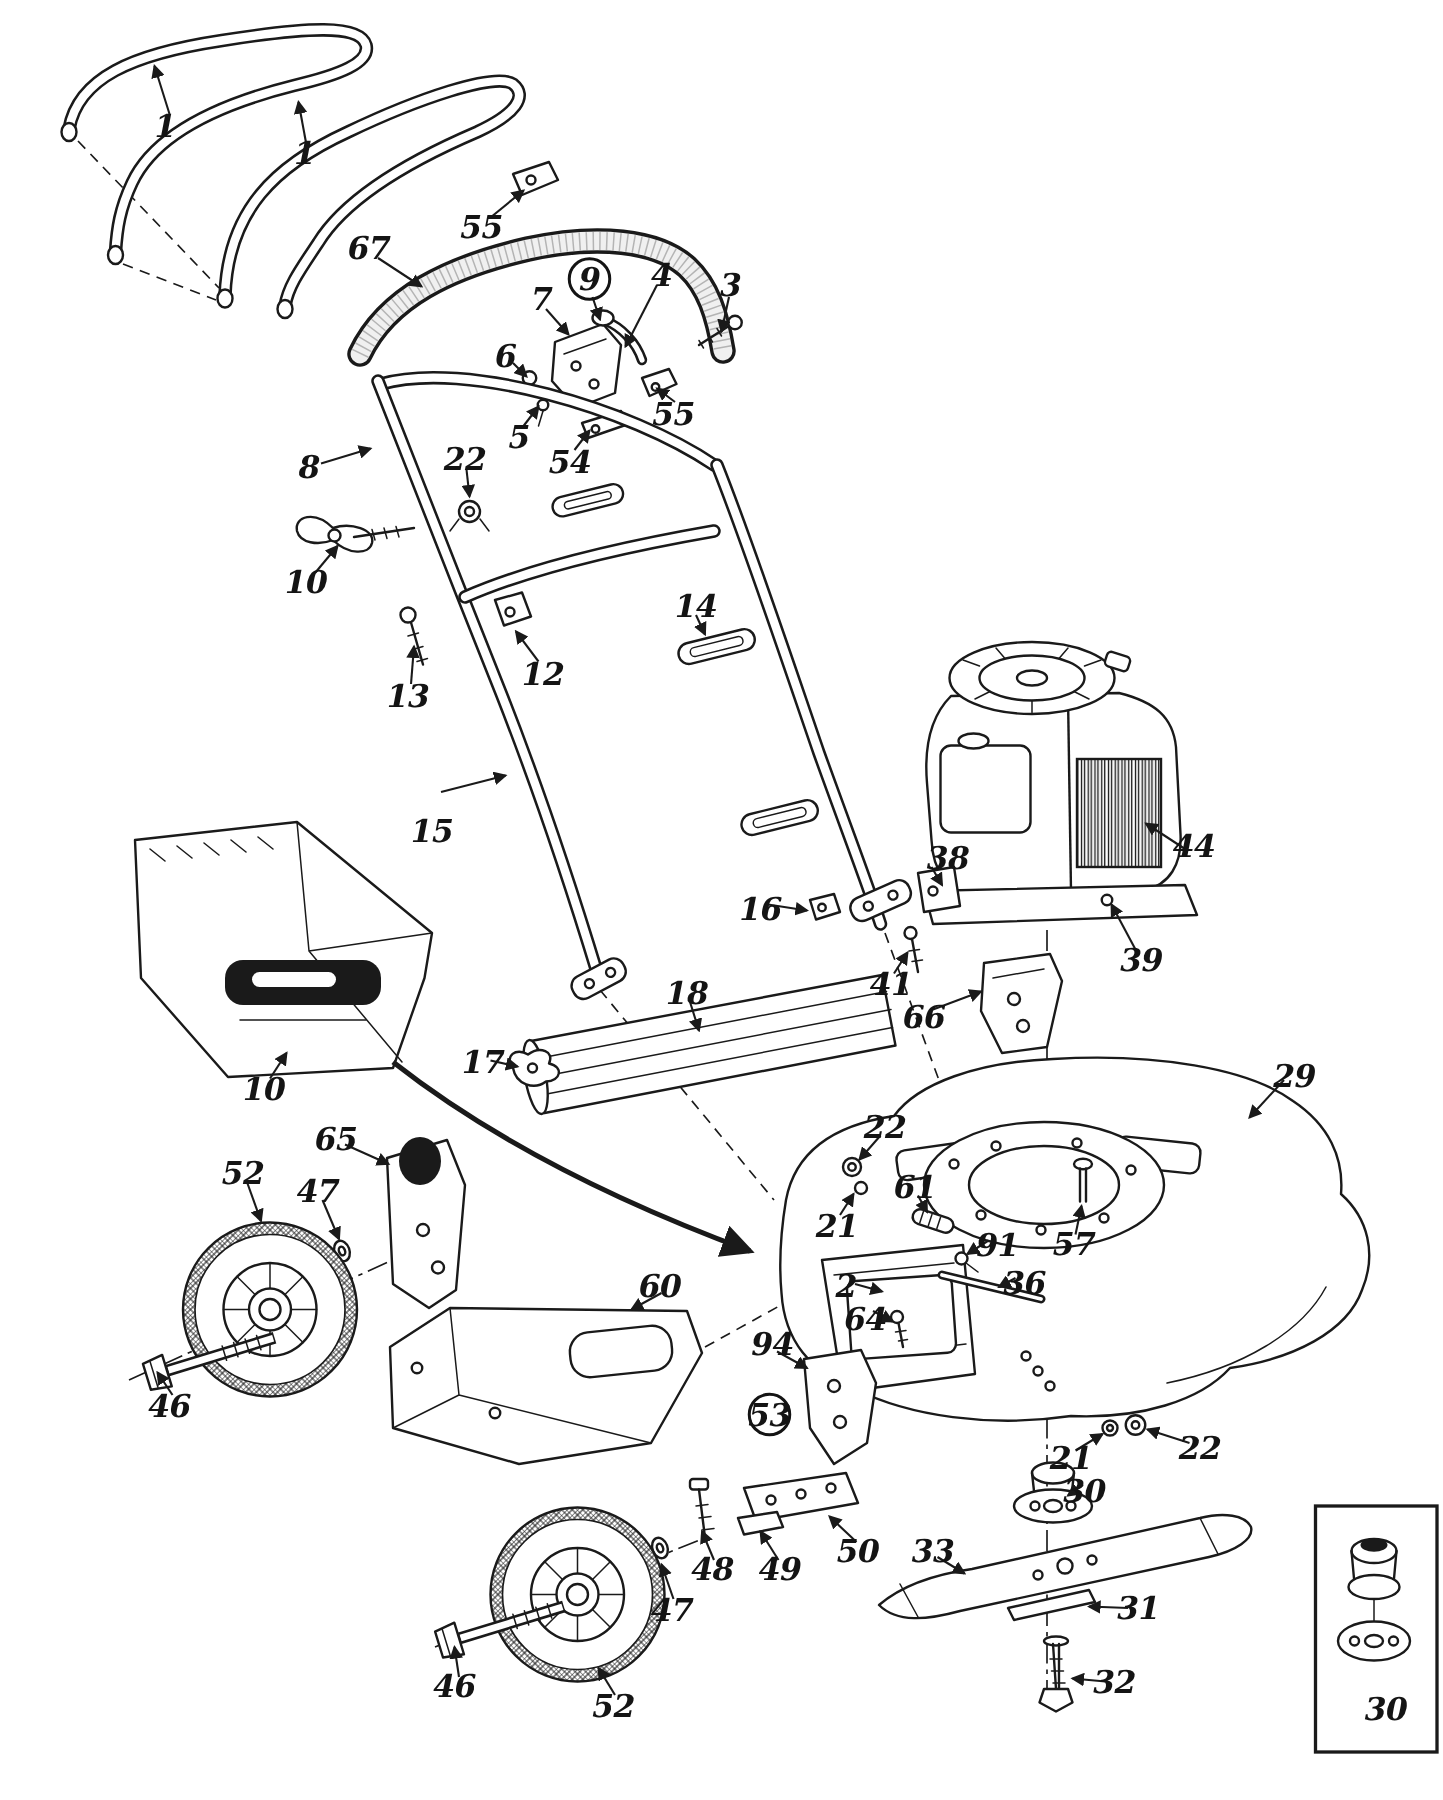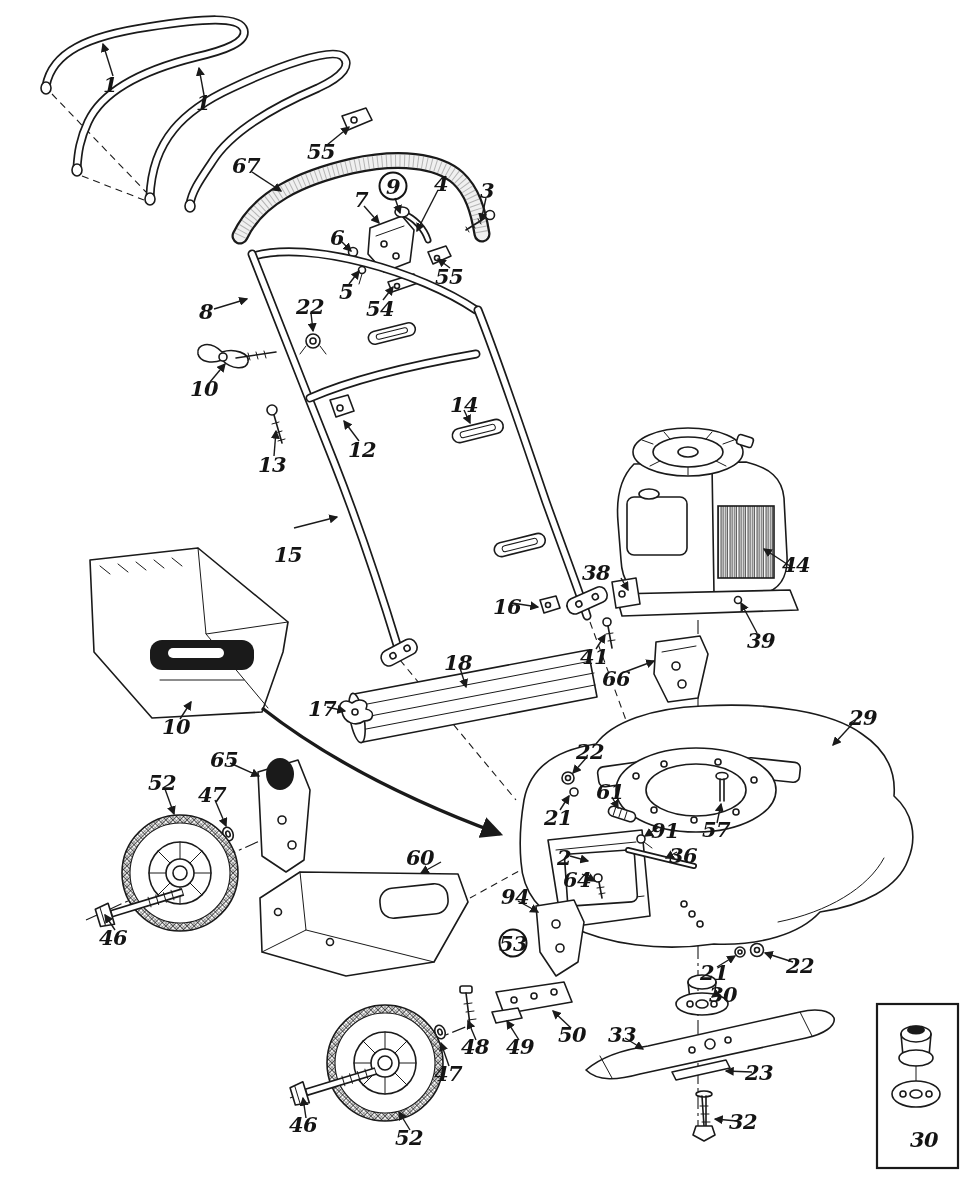--- a/index.html
+++ b/index.html
@@ -408,52 +408,52 @@
   <div class="lbl" style="left:380px;top:308px">54</div>
   <div class="lbl" style="left:449px;top:276px">55</div>
   <div class="lbl" style="left:206px;top:311px">8</div>
   <div class="lbl" style="left:310px;top:306px">22</div>
   <div class="lbl" style="left:204px;top:388px">10</div>
   <div class="lbl" style="left:272px;top:464px">13</div>
   <div class="lbl" style="left:362px;top:449px">12</div>
   <div class="lbl" style="left:464px;top:404px">14</div>
   <div class="lbl" style="left:288px;top:554px">15</div>
   <div class="lbl" style="left:507px;top:606px">16</div>
-  <div class="lbl" style="left:596px;top:572px">38</div>
+  <div class="lbl" style="left:632px;top:572px">38</div>
   <div class="lbl" style="left:796px;top:564px">44</div>
   <div class="lbl" style="left:761px;top:640px">39</div>
   <div class="lbl" style="left:594px;top:656px">41</div>
   <div class="lbl" style="left:616px;top:678px">66</div>
   <div class="lbl" style="left:458px;top:662px">18</div>
   <div class="lbl" style="left:322px;top:708px">17</div>
   <div class="lbl" style="left:176px;top:726px">10</div>
   <div class="lbl" style="left:863px;top:717px">29</div>
   <div class="lbl" style="left:590px;top:751px">22</div>
   <div class="lbl" style="left:558px;top:817px">21</div>
   <div class="lbl" style="left:610px;top:791px">61</div>
   <div class="lbl" style="left:665px;top:830px">91</div>
   <div class="lbl" style="left:716px;top:829px">57</div>
   <div class="lbl" style="left:683px;top:855px">36</div>
   <div class="lbl" style="left:564px;top:857px">2</div>
   <div class="lbl" style="left:577px;top:879px">64</div>
   <div class="lbl" style="left:224px;top:759px">65</div>
   <div class="lbl" style="left:162px;top:782px">52</div>
   <div class="lbl" style="left:212px;top:794px">47</div>
-  <div class="lbl" style="left:420px;top:857px">60</div>
+  <div class="lbl" style="left:440px;top:857px">60</div>
   <div class="lbl" style="left:515px;top:896px">94</div>
   <div class="lbl circled" style="left:513px;top:943px">53</div>
   <div class="lbl" style="left:113px;top:937px">46</div>
   <div class="lbl" style="left:475px;top:1046px">48</div>
   <div class="lbl" style="left:520px;top:1046px">49</div>
   <div class="lbl" style="left:572px;top:1034px">50</div>
   <div class="lbl" style="left:622px;top:1034px">33</div>
   <div class="lbl" style="left:714px;top:972px">21</div>
   <div class="lbl" style="left:800px;top:965px">22</div>
   <div class="lbl" style="left:723px;top:994px">30</div>
-  <div class="lbl" style="left:759px;top:1072px">23</div>
+  <div class="lbl" style="left:759px;top:1072px">31</div>
   <div class="lbl" style="left:743px;top:1121px">32</div>
   <div class="lbl" style="left:448px;top:1073px">47</div>
   <div class="lbl" style="left:303px;top:1124px">46</div>
   <div class="lbl" style="left:409px;top:1137px">52</div>
   <div class="lbl" style="left:924px;top:1139px">30</div>
 </div>
 
 </div>
 
 </body></html>

